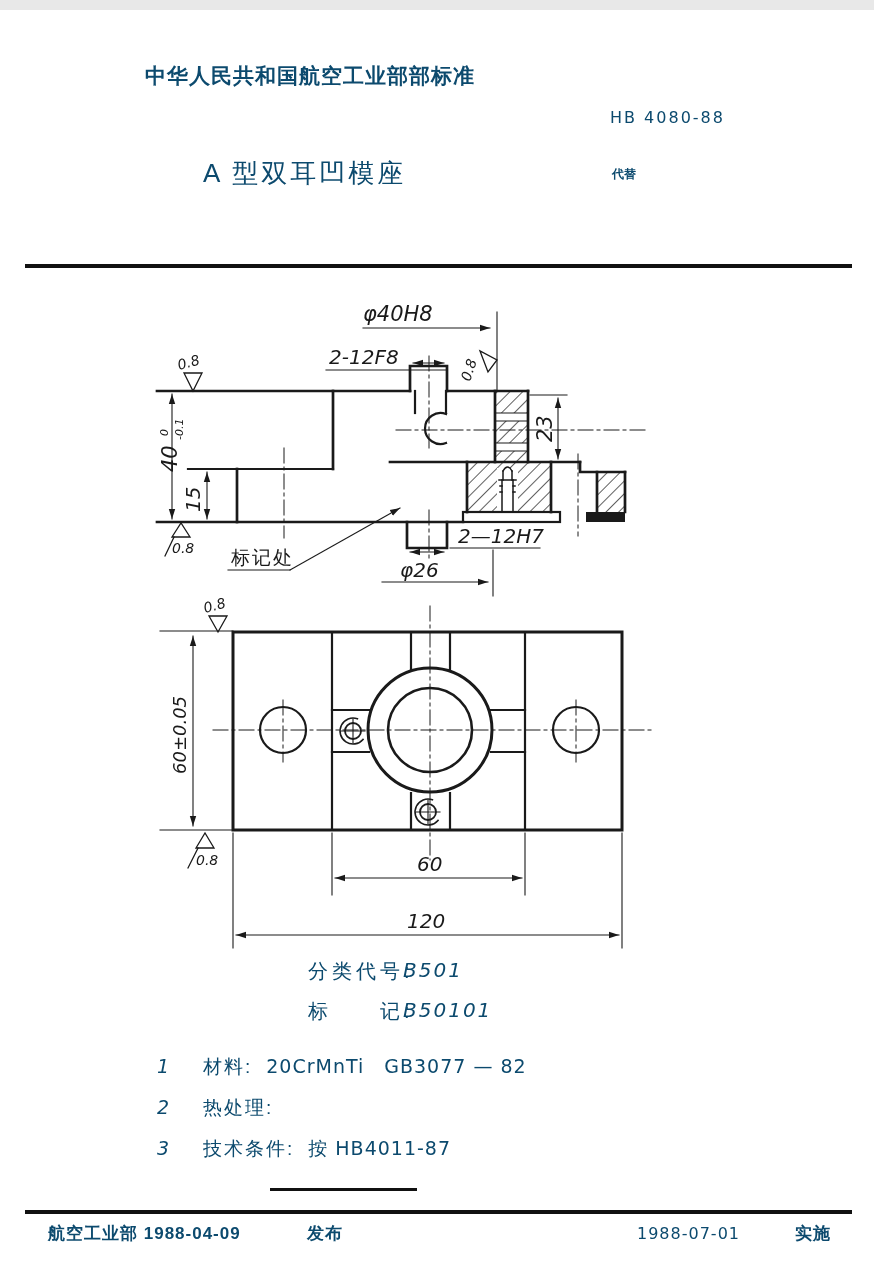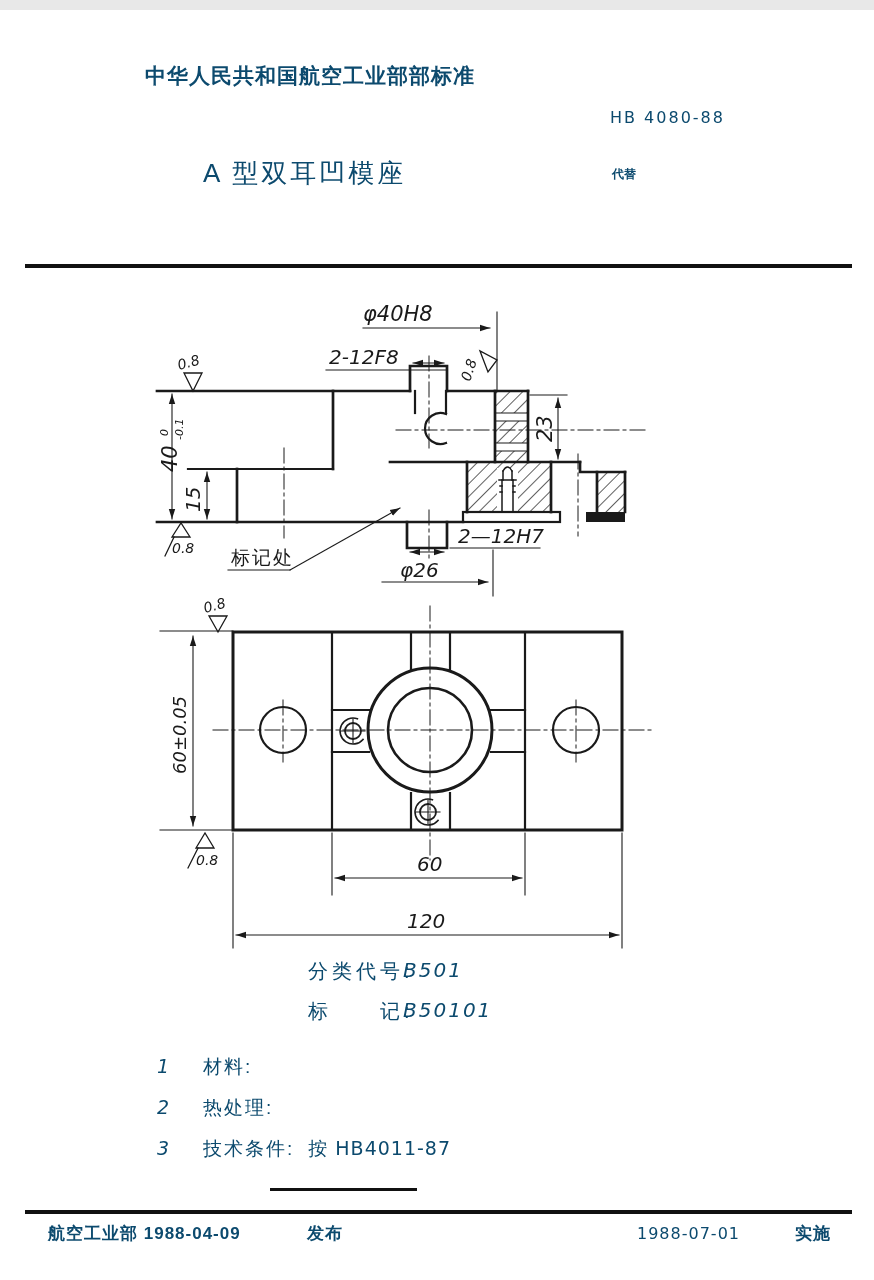--- a/index.html
+++ b/index.html
@@ -221,20 +221,21 @@
 
   <div class="abs cls-label" style="left:308px;top:948px;">分类代号:</div>
   <div class="abs cls-value" style="left:403px;top:948px;">B501</div>
   <div class="abs cls-label" style="left:308px;top:988px;">标　　记:</div>
   <div class="abs cls-value" style="left:403px;top:988px;">B50101</div>
 
   <div class="notes">
     <div class="note-row">
       <span class="note-no">1</span>
       <span class="note-label">材料:</span>
+      <span class="note-text">20CrMnTi　GB3077 — 82</span>
     </div>
     <div class="note-row">
       <span class="note-no">2</span>
       <span class="note-label">热处理:</span>
     </div>
     <div class="note-row">
       <span class="note-no">3</span>
       <span class="note-label">技术条件:</span>
       <span class="note-text">按 HB4011-87</span>
     </div>

